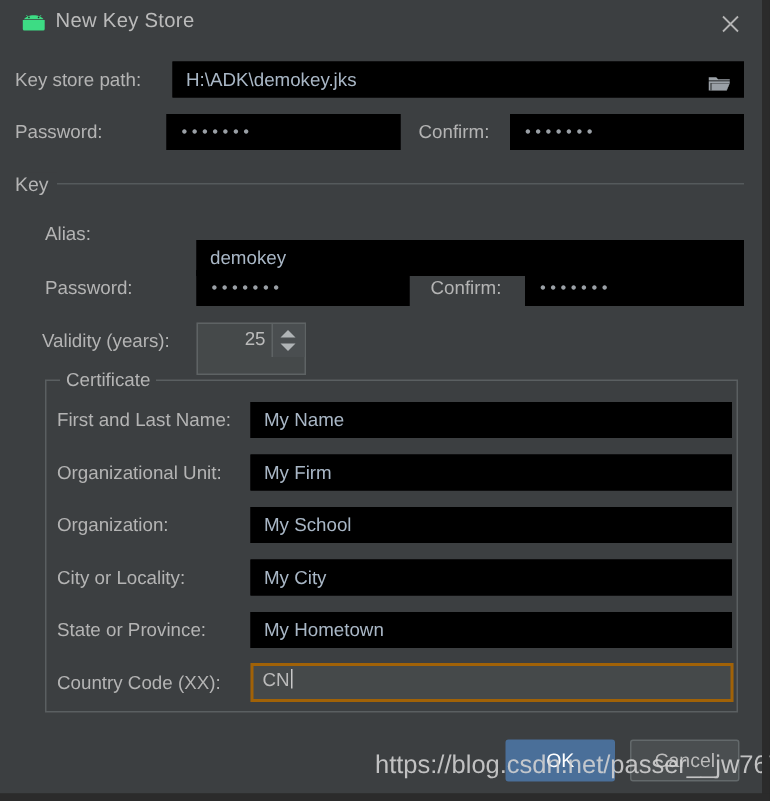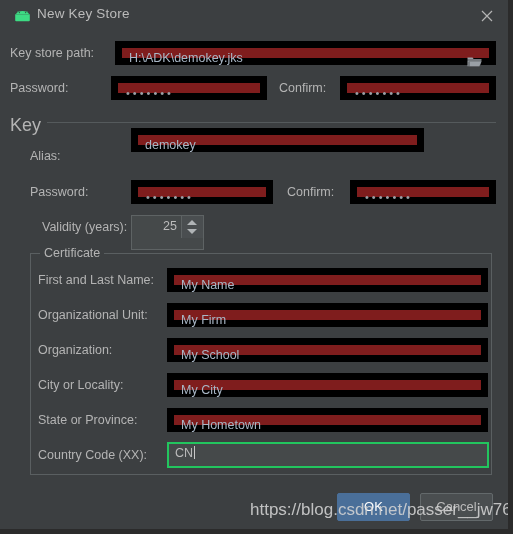--- a/index.html
+++ b/index.html
@@ -43,53 +43,53 @@
   
   .lbl{
     position:absolute;
     font-size:12.5px;color:#b4b4b4;
     white-space:nowrap;
   }
 
   
   .field{
     position:absolute;
-    background:#7f1d1d;
-    border:7px solid #000000;
+    background:#000000;
+    border:2px solid #000000;
     box-sizing:border-box;
     height:24px;
   }
   .field .val{
     position:absolute;left:7px;top:3px;
     font-size:12.5px;color:#a9b7c6;
     white-space:nowrap;
   }
   .field.focused{
-    border:2px solid #22c55e;
+    border:2px solid #a16207;
     background:#45494a;
   }
   .field.focused .val{left:6px;top:2px;color:#bbbbbb;}
   .caret{
     display:inline-block;width:1px;height:13px;
     background:#c8c8c8;vertical-align:-2px;margin-left:1px;
   }
   .pw{
     position:absolute;left:8px;top:4px;
     font-size:11px;color:#9aa0a6;letter-spacing:3px;
   }
 
   
   .folder-ico{
     position:absolute;right:7px;top:6px;width:15px;height:12px;cursor:pointer;
   }
 
   
   .grp-sep-label{
     position:absolute;left:10px;top:115px;
-    font-size:18px;color:#b4b4b4;background:#3c3f41;
+    font-size:13px;color:#b4b4b4;background:#3c3f41;
     padding-right:6px;z-index:2;
   }
   .grp-sep-line{
     position:absolute;left:10px;top:122px;width:486px;height:1px;
     background:#555a5c;
   }
 
   
   .certbox{
     position:absolute;left:30px;top:253px;width:462px;height:222px;
@@ -191,34 +191,34 @@
   </div>
   <div class="lbl" style="left:279px;top:81px;">Confirm:</div>
   <div class="field" style="left:340px;top:76px;width:156px;">
     <span class="pw">•••••••</span>
   </div>
 
   <div class="grp-sep-line"></div>
   <div class="grp-sep-label">Key</div>
 
   <div class="lbl" style="left:30px;top:149px;">Alias:</div>
-  <div class="field" style="left:131px;top:128px;width:293px;">
+  <div class="field" style="left:131px;top:160px;width:365px;">
     <span class="val">demokey</span>
   </div>
 
   <div class="lbl" style="left:30px;top:185px;">Password:</div>
   <div class="field" style="left:131px;top:180px;width:142px;">
     <span class="pw">•••••••</span>
   </div>
   <div class="lbl" style="left:287px;top:185px;">Confirm:</div>
   <div class="field" style="left:350px;top:180px;width:146px;">
     <span class="pw">•••••••</span>
   </div>
 
-  <div class="lbl" style="left:42px;top:220px;">Validity (years):</div>
+  <div class="lbl" style="left:28px;top:220px;">Validity (years):</div>
   <div class="spin-wrap">
     <span class="spin-val">25</span>
     <span class="spin-btns">
       <span class="spin-up"></span>
       <span class="spin-dn"></span>
     </span>
   </div>
 
   <div class="certbox"></div>
   <div class="certbox-label">Certificate</div>

